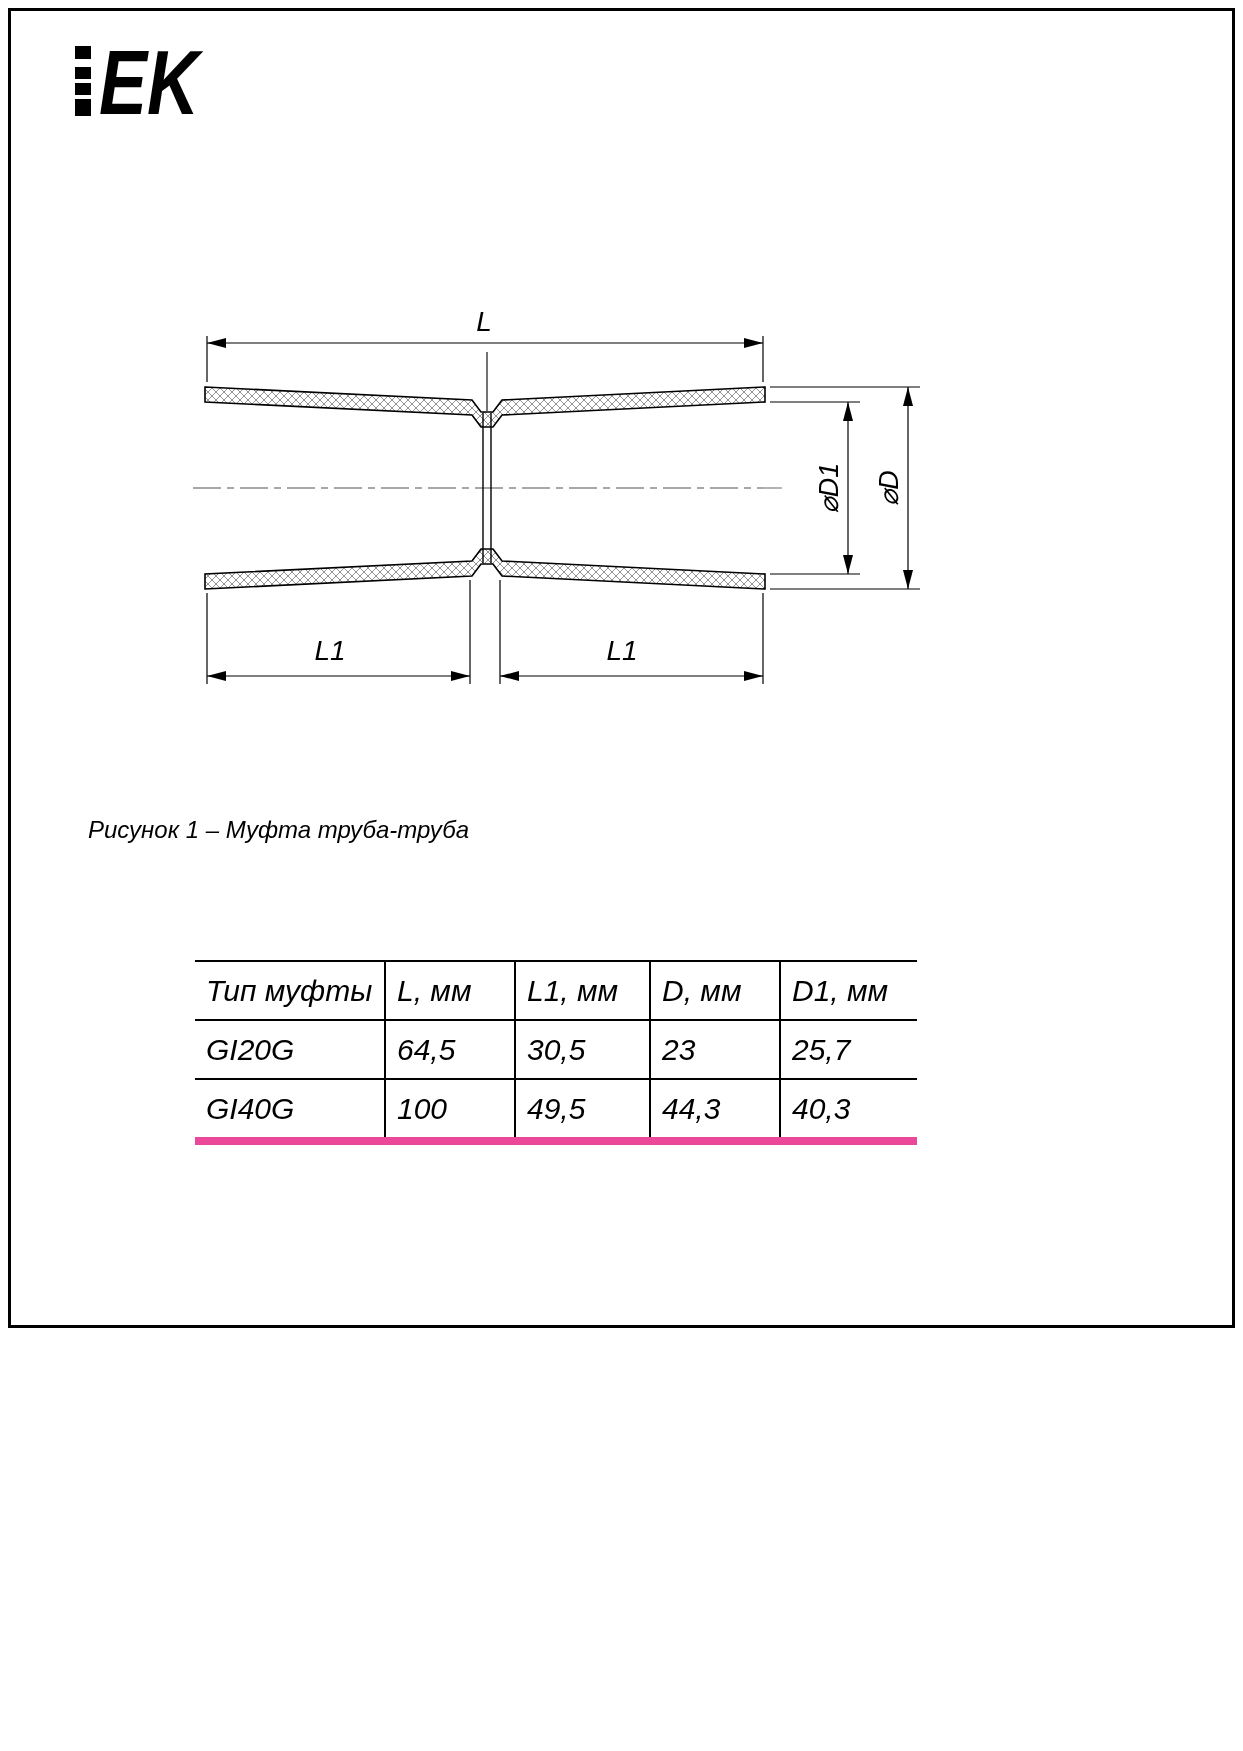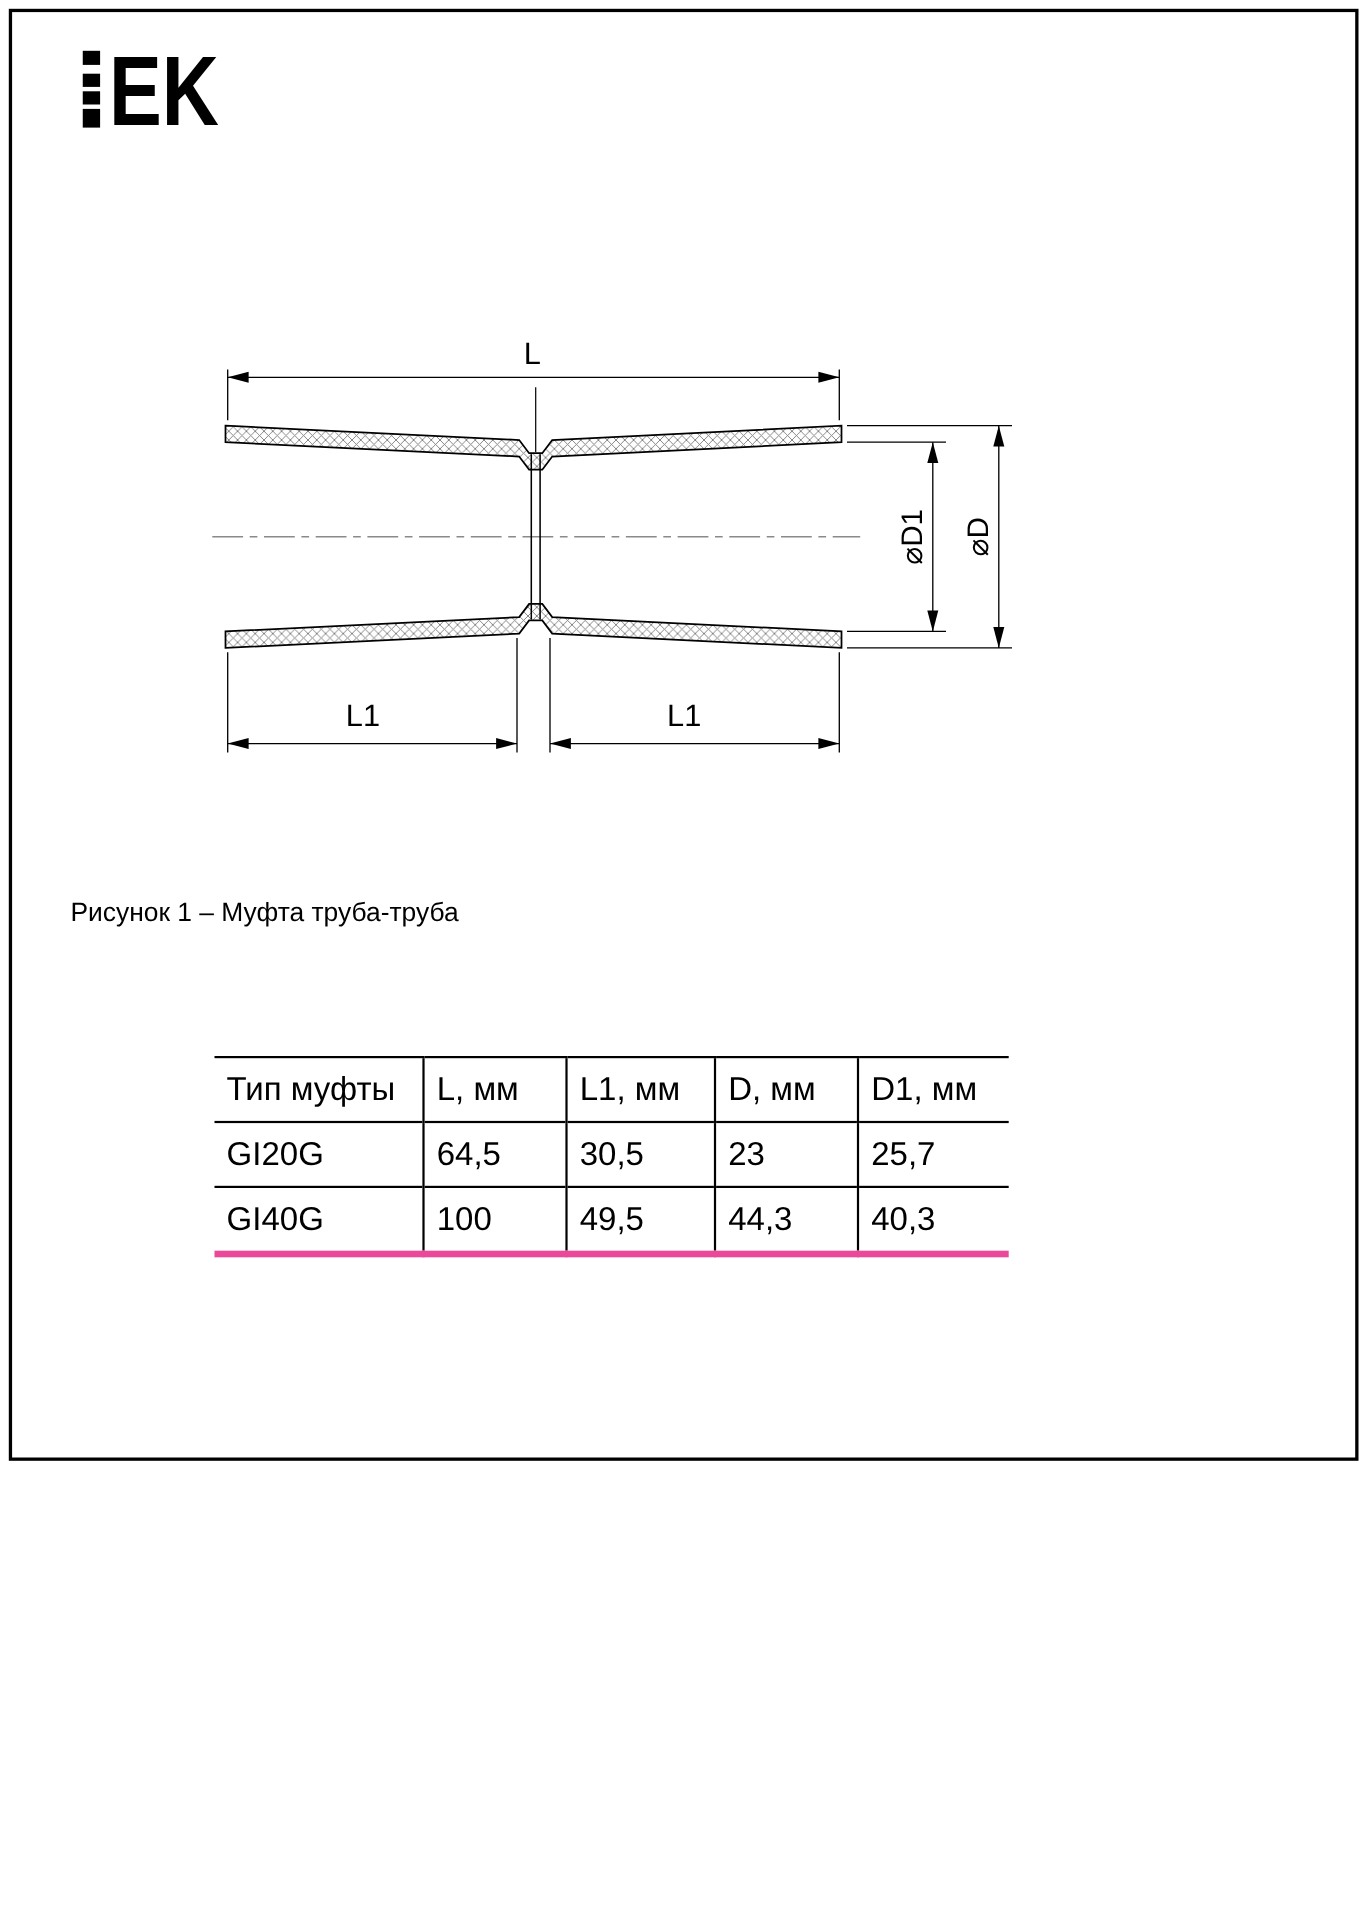--- a/index.html
+++ b/index.html
@@ -1,25 +1,25 @@
 <!DOCTYPE html>
 <html><head>
 <meta charset="utf-8">
 <style>
   html,body{margin:0;padding:0;background:#ffffff;}
   .page{
     position:relative;width:1243px;height:1336px;background:#fff;
-    font-family:"Liberation Sans",sans-serif;color:#000;overflow:hidden;
+    font-family:"Liberation Sans",sans-serif;color:#000;overflow:hidden;font-style:italic;
   }
   .frame{position:absolute;inset:8px;border:3px solid #000;pointer-events:none;}
   .logo{position:absolute;left:75px;top:46px;width:130px;height:72px;}
   .drawing{position:absolute;left:140px;top:295px;}
-  .figure-caption{position:absolute;left:64px;top:816px;font-size:24px;color:#000;}
+  .figure-caption{position:absolute;left:88px;top:816px;font-size:24px;color:#000;}
   .table-wrap{position:absolute;left:195px;top:960px;width:722px;}
-  .spec-table{border-collapse:collapse;width:100%;border-bottom:6px solid #ec4899;table-layout:fixed;}
+  .spec-table{border-collapse:collapse;width:100%;border-bottom:8px solid #ec4899;table-layout:fixed;}
   .spec-table th,.spec-table td{
     border-top:2px solid #000;border-left:2px solid #000;
     height:57px;padding:0 11px;text-align:left;vertical-align:middle;
     font-weight:400;font-size:30px;white-space:nowrap;color:#000;
   }
   .spec-table th:first-child,.spec-table td:first-child{border-left:none;}
   .spec-table col.c0{width:190px;}
   .spec-table col.c1{width:130px;}
   .spec-table col.c2{width:135px;}
   .spec-table col.c3{width:130px;}

